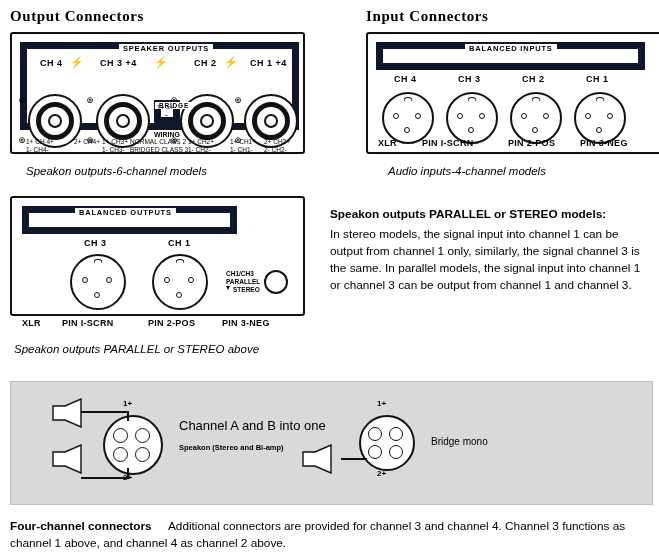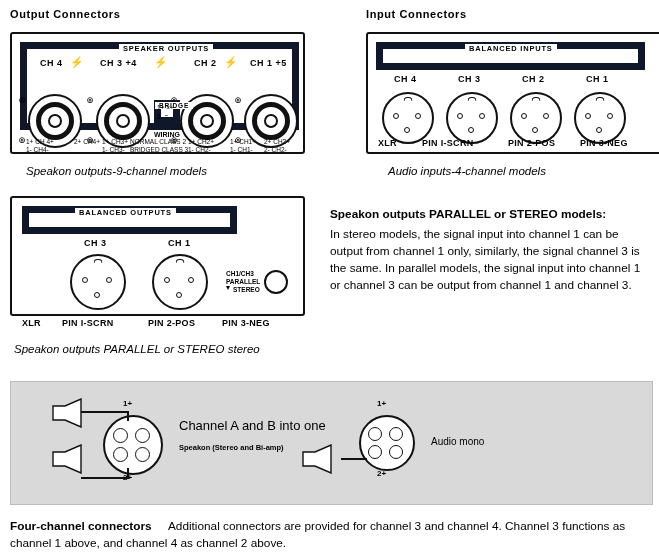--- a/index.html
+++ b/index.html
@@ -8,21 +8,21 @@
     background:#ffffff;
     font-family:"Liberation Sans", sans-serif;
     color:#000;
     position:relative;
     overflow:hidden;
   }
   .abs{position:absolute;}
 
   
   .sec-title{
-    font-size:11px;font-weight:bold;letter-spacing:.6px;
+    font-size:15px;font-weight:bold;letter-spacing:.6px;font-family:Liberation Serif, serif;
   }
   .caption{
     font-size:11.5px;font-style:italic;
   }
 
   
   .panel{
     border:2px solid #111;
     border-radius:3px;
     background:#fff;
@@ -151,21 +151,21 @@
   <div class="scr-lbl" style="left:75px;top:102px;">◎</div>
 
   <div class="ch-lbl" style="left:182px;top:24px;">CH 2</div>
   <div class="speakon" style="left:168px;top:60px;width:54px;height:54px;">
     <div class="ring" style="width:38px;height:38px;"></div>
     <div class="dot" style="width:14px;height:14px;"></div>
   </div>
   <div class="scr-lbl" style="left:159px;top:62px;">◎</div>
   <div class="scr-lbl" style="left:159px;top:102px;">◎</div>
 
-  <div class="ch-lbl" style="left:238px;top:24px;">CH 1 +5</div>
+  <div class="ch-lbl" style="left:238px;top:24px;">CH 1 +4</div>
   <div class="speakon" style="left:232px;top:60px;width:54px;height:54px;">
     <div class="ring" style="width:38px;height:38px;"></div>
     <div class="dot" style="width:14px;height:14px;"></div>
   </div>
   <div class="scr-lbl" style="left:223px;top:62px;">◎</div>
   <div class="scr-lbl" style="left:223px;top:102px;">◎</div>
 
   <div class="bolt" style="left:58px;top:22px;">⚡</div>
   <div class="bolt" style="left:142px;top:22px;">⚡</div>
   <div class="bolt" style="left:212px;top:22px;">⚡</div>
@@ -185,21 +185,21 @@
   <div class="tiny-n" style="left:118px;top:104px;">NORMAL CLASS 2</div>
   <div class="tiny-n" style="left:118px;top:112px;">BRIDGED CLASS 3</div>
   <div class="tiny-n" style="left:176px;top:104px;">1+ CH2+</div>
   <div class="tiny-n" style="left:176px;top:112px;">1- CH2-</div>
   <div class="tiny-n" style="left:218px;top:104px;">1+ CH1+</div>
   <div class="tiny-n" style="left:218px;top:112px;">1- CH1-</div>
   <div class="tiny-n" style="left:252px;top:104px;">2+ CH2+</div>
   <div class="tiny-n" style="left:252px;top:112px;">2- CH2-</div>
 </div>
 
-<div class="abs caption" style="left:26px;top:165px;">Speakon outputs-9-channel models</div>
+<div class="abs caption" style="left:26px;top:165px;">Speakon outputs-6-channel models</div>
 
 <div class="abs sec-title" style="left:366px;top:8px;">Input Connectors</div>
 
 <div class="panel" style="left:366px;top:32px;width:328px;height:122px;">
   <div class="group-box" style="left:8px;top:8px;width:269px;height:28px;">
     <div class="group-label" style="left:82px;">BALANCED INPUTS</div>
   </div>
 
   <div class="ch-lbl" style="left:26px;top:40px;">CH 4</div>
   <div class="xlr" style="left:14px;top:58px;width:52px;height:52px;">
@@ -267,21 +267,21 @@
   <div class="tiny" style="left:221px;top:88px;">STEREO</div>
   <div class="abs" style="left:214px;top:85px;font-size:8px;">▾</div>
   <div class="abs" style="left:252px;top:72px;width:20px;height:20px;border:2px solid #111;border-radius:50%;"></div>
 </div>
 
 <div class="abs pinrow" style="left:22px;top:318px;">XLR</div>
 <div class="abs pinrow" style="left:62px;top:318px;">PIN  I-SCRN</div>
 <div class="abs pinrow" style="left:148px;top:318px;">PIN 2-POS</div>
 <div class="abs pinrow" style="left:222px;top:318px;">PIN 3-NEG</div>
 
-<div class="abs caption" style="left:14px;top:343px;">Speakon outputs PARALLEL or STEREO stereo</div>
+<div class="abs caption" style="left:14px;top:343px;">Speakon outputs PARALLEL or STEREO above</div>
 
 <div class="para" style="left:330px;top:206px;font-weight:bold;">
   <span>Speakon outputs PARALLEL or STEREO models:</span>
 </div>
 <div class="para" style="left:330px;top:226px;">In stereo models, the signal input into channel 1 can be output from channel 1 only, similarly, the signal channel 3 is the same. In parallel models, the signal input into channel 1 or channel 3 can be output from channel 1 and channel 3.</div>
 
 <div class="grayboard" style="left:10px;top:381px;width:641px;height:122px;">
 
   <svg class="spk" style="left:40px;top:16px;" width="44" height="30" viewBox="0 0 44 30">
     <polygon points="2,8 14,8 30,1 30,29 14,22 2,22" fill="#fff" stroke="#111" stroke-width="1.4"></polygon>
@@ -311,19 +311,19 @@
 
   <div class="abs" style="left:348px;top:33px;width:52px;height:52px;border:2px solid #111;border-radius:50%;background:#fff;">
     <div class="abs" style="left:7px;top:10px;width:12px;height:12px;border:1.5px solid #111;border-radius:50%;"></div>
     <div class="abs" style="left:28px;top:10px;width:12px;height:12px;border:1.5px solid #111;border-radius:50%;"></div>
     <div class="abs" style="left:7px;top:28px;width:12px;height:12px;border:1.5px solid #111;border-radius:50%;"></div>
     <div class="abs" style="left:28px;top:28px;width:12px;height:12px;border:1.5px solid #111;border-radius:50%;"></div>
   </div>
   <div class="abs tiny" style="left:366px;top:18px;font-size:8px;">1+</div>
   <div class="abs tiny" style="left:366px;top:88px;font-size:8px;">2+</div>
   <div class="wire" style="left:330px;top:76px;width:26px;height:1.5px;"></div>
-  <div class="abs" style="left:420px;top:54px;font-size:10px;">Audio mono</div>
+  <div class="abs" style="left:420px;top:54px;font-size:10px;">Bridge mono</div>
 </div>
 
 <div class="footer" style="left:10px;top:518px;">
   <b>Four-channel connectors</b>
   &nbsp;&nbsp;&nbsp;&nbsp;<span>Additional connectors are provided for channel 3 and channel 4. Channel 3 functions as channel 1 above, and channel 4 as channel 2 above.</span>
 </div>
 
 </body></html>

